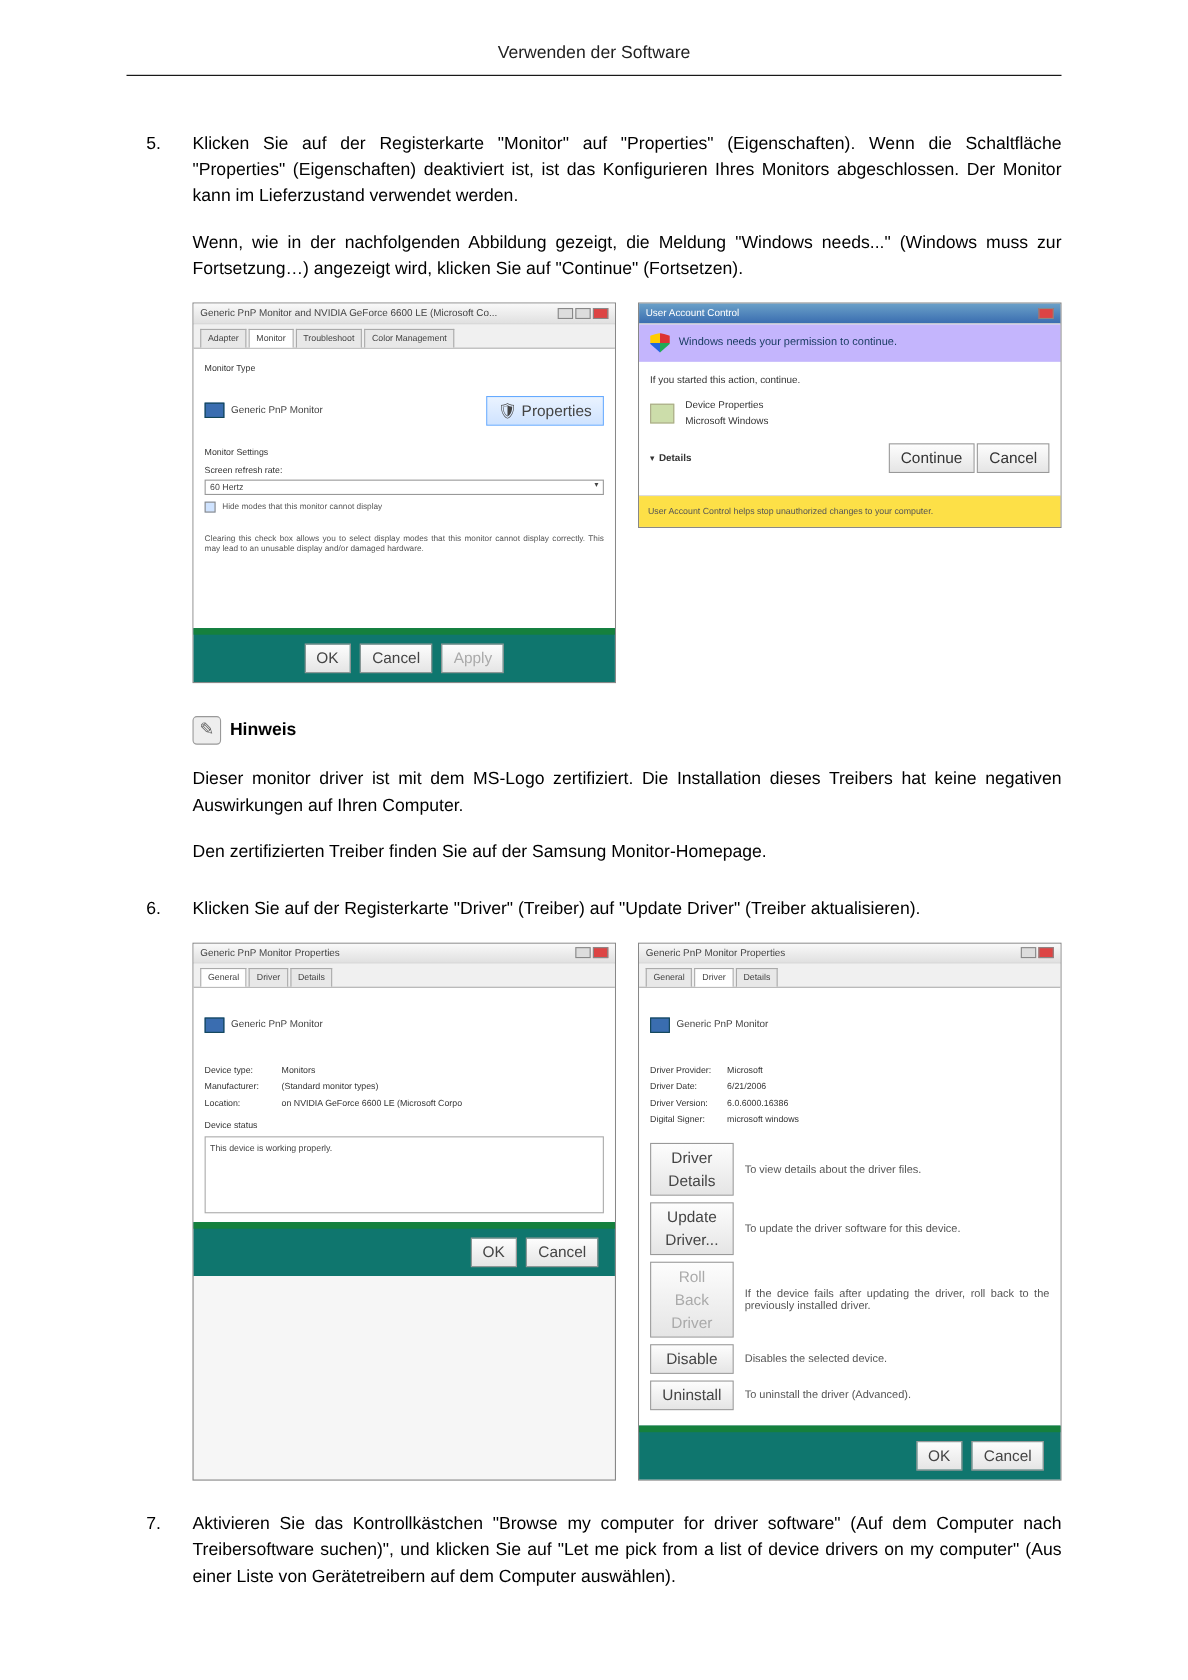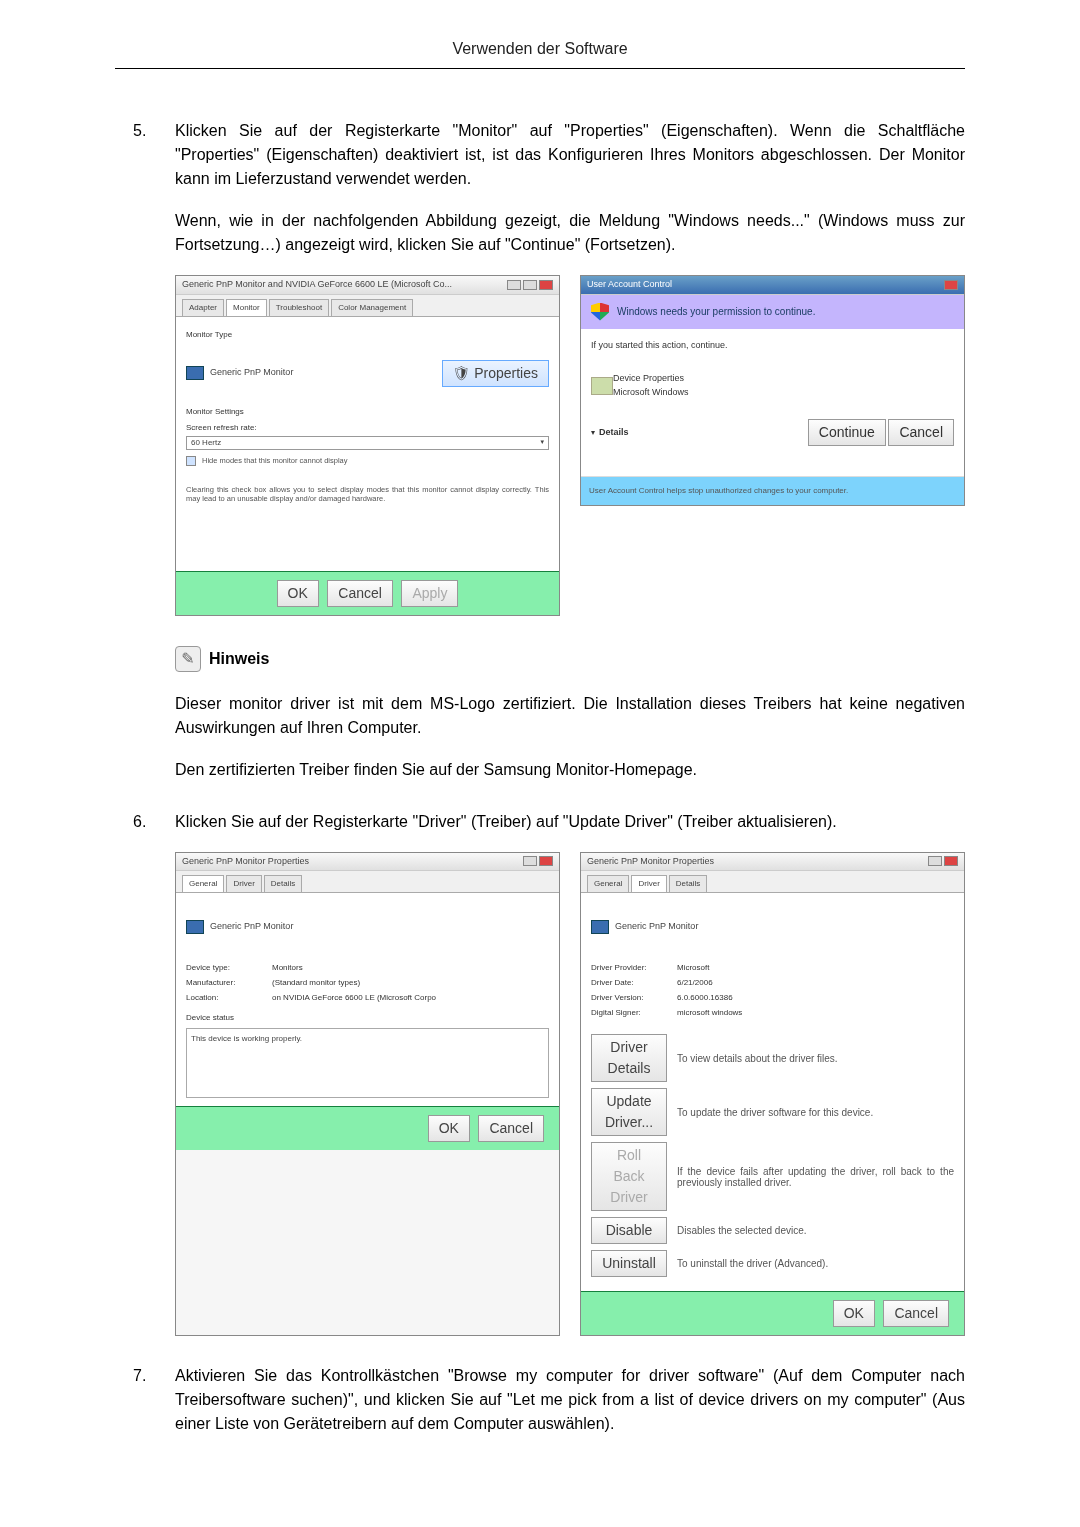--- a/index.html
+++ b/index.html
@@ -74,49 +74,49 @@
     border:1px solid #999; background:linear-gradient(#fdfdfd,#e5e5e5);
     padding:2px 10px; font-size:14px; display:inline-block;
   }
   .dropdown {
     border:1px solid #999; background:#fff; width:100%; height:14px;
     font-size:8px; padding:0 4px; display:flex; align-items:center;
     justify-content:space-between;
   }
   .chev { font-size:7px; }
   .small { font-size:7.5px; color:#555; line-height:1.2; }
-  .dlg-buttons { text-align:center; padding:8px; background:#86efac; border-top:1px solid #15803d; }
+  .dlg-buttons { text-align:center; padding:8px; background:#0f766e; border-top:6px solid #15803d; }
   .dlg-buttons .btn { margin:0 3px; }
 
   
   .uac .titlebar { background: linear-gradient(#6aa0c8,#3a6db0); color:#fff; }
   .uac .winbtn.close { background:#d44; }
   .uac-top {
     background:#c4b5fd; padding:8px 10px; display:flex; align-items:center; gap:8px;
     font-size:10px; color:#163a5f;
   }
   .shield { width:18px; height:18px; background:
     conic-gradient(#d33 0 25%, #2a5 0 50%, #26d 0 75%, #fc0 0 100%);
     clip-path: polygon(50% 0,100% 15%,100% 55%,50% 100%,0 55%,0 15%);
   }
   .uac-body { background:#fff; padding:10px; font-size:9px; color:#333; }
-  .uac-row { display:flex; align-items:center; margin:20px 0; }
-  .uac-bottom { background:#7dd3fc; padding:8px; font-size:8px; color:#555; border-top:1px solid #ddd; }
+  .uac-row { display:flex; gap:10px; align-items:center; margin:10px 0; }
+  .uac-bottom { background:#fde047; padding:8px; font-size:8px; color:#555; border-top:1px solid #ddd; }
 
   .note-row { display:flex; align-items:center; gap:8px; margin:30px 0 20px 0; }
   .note-icon {
     width:26px; height:26px; border:1px solid #999; border-radius:4px;
     background:#eee; display:flex; align-items:center; justify-content:center;
     font-size:16px; color:#666;
   }
   .note-label { font-weight:bold; font-size:16px; }
 
   
   .driver-body .kv { display:flex; font-size:8px; margin:3px 0; }
-  .driver-body .kv .k { width:86px; color:#333; }
+  .driver-body .kv .k { width:70px; color:#333; }
   .driver-body .kv .v { color:#333; }
   .status-box { border:1px solid #aaa; height:70px; padding:4px; font-size:8px; background:#fff; margin-top:4px; overflow:auto; }
   .drv-btn-row { display:flex; gap:10px; margin:6px 0; align-items:center; }
   .drv-btn-row .btn { width:76px; text-align:center; }
   .drv-btn-row .desc { font-size:10px; color:#555; flex:1; line-height:1.1; }
   .disabled { color:#aaa; }
 </style>
 </head>
 <body>
 

